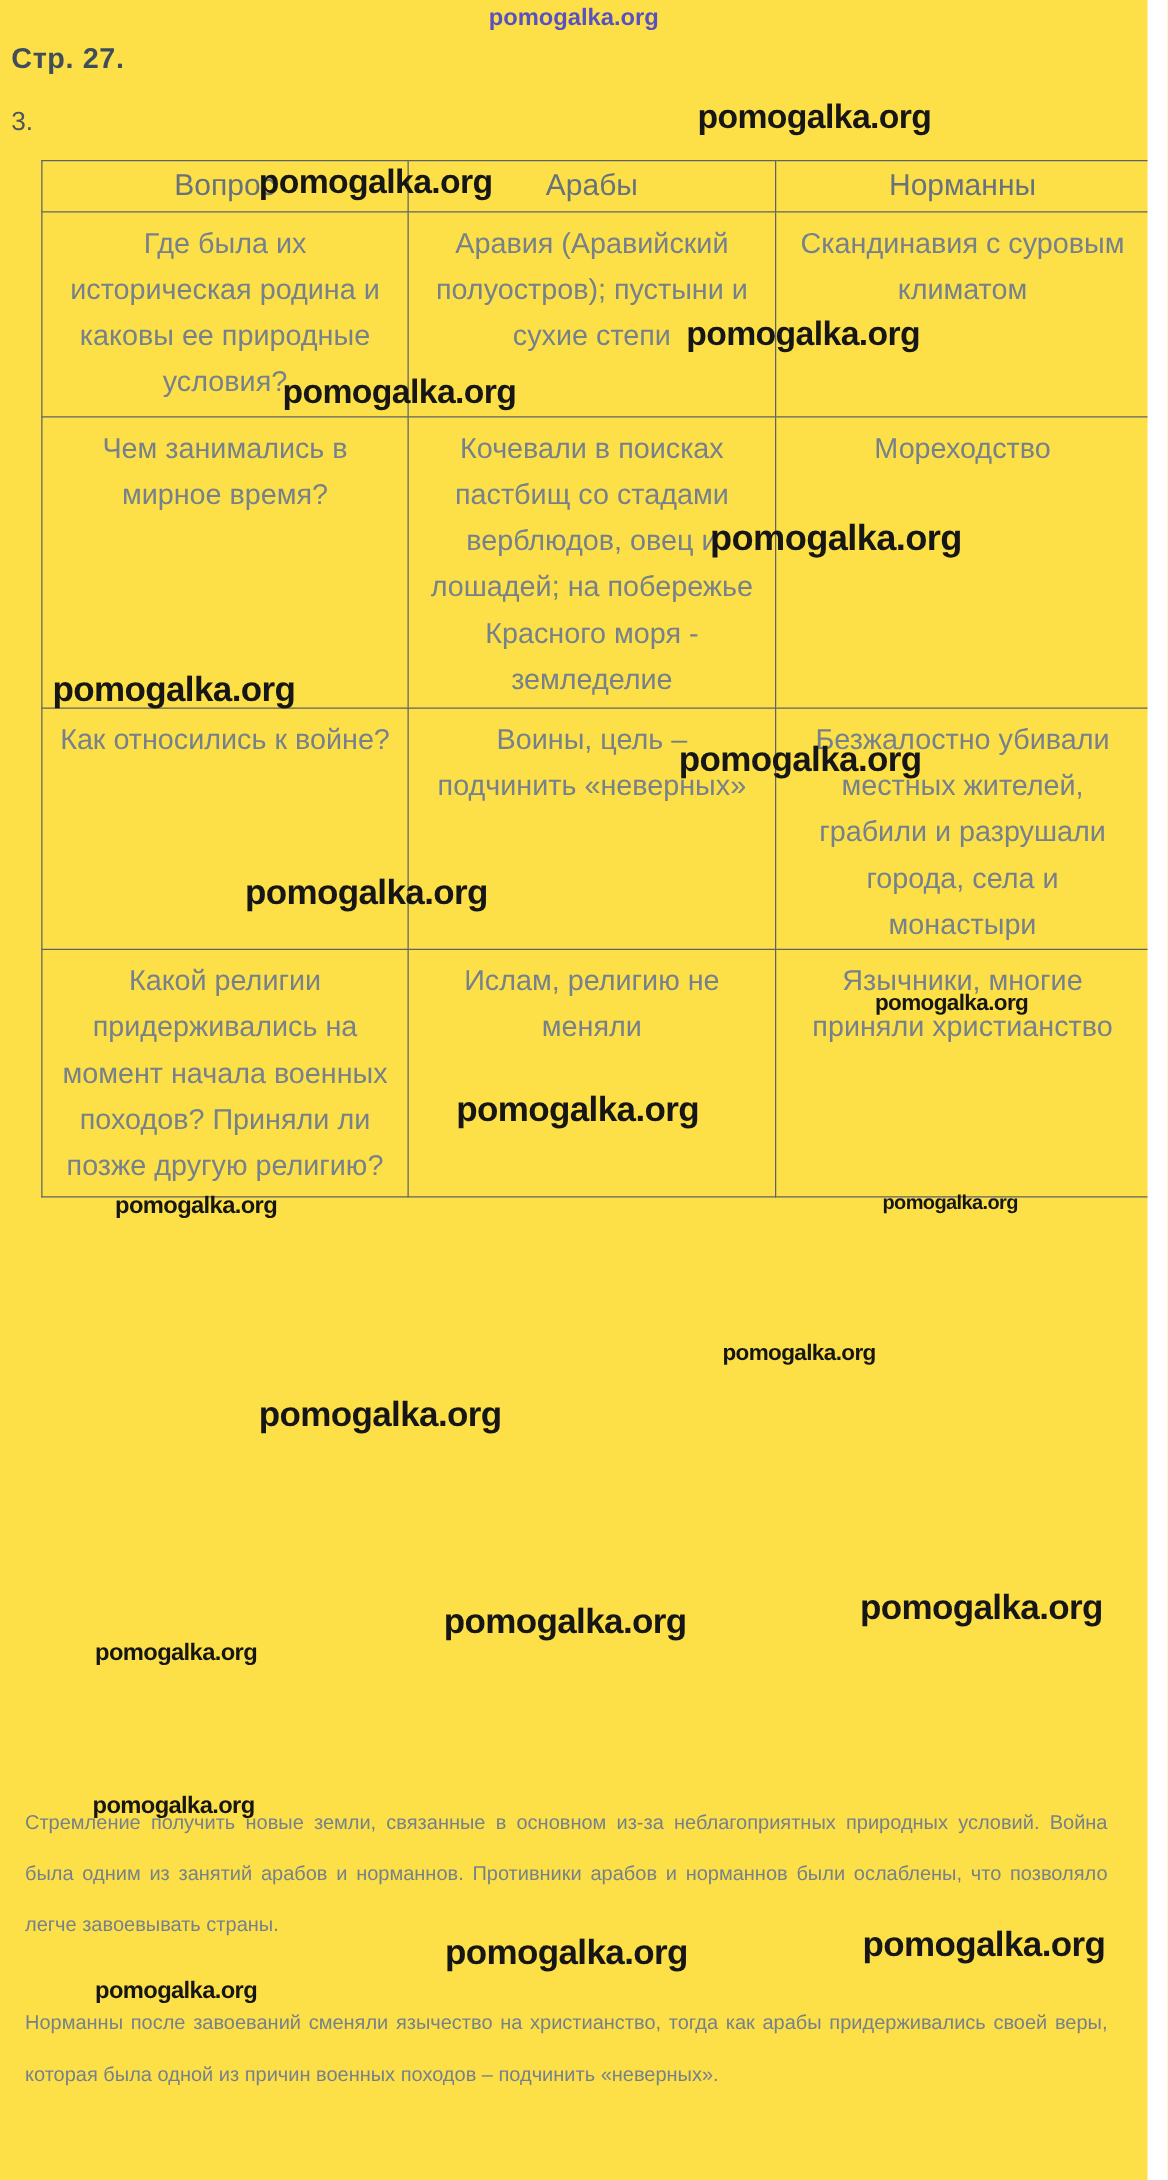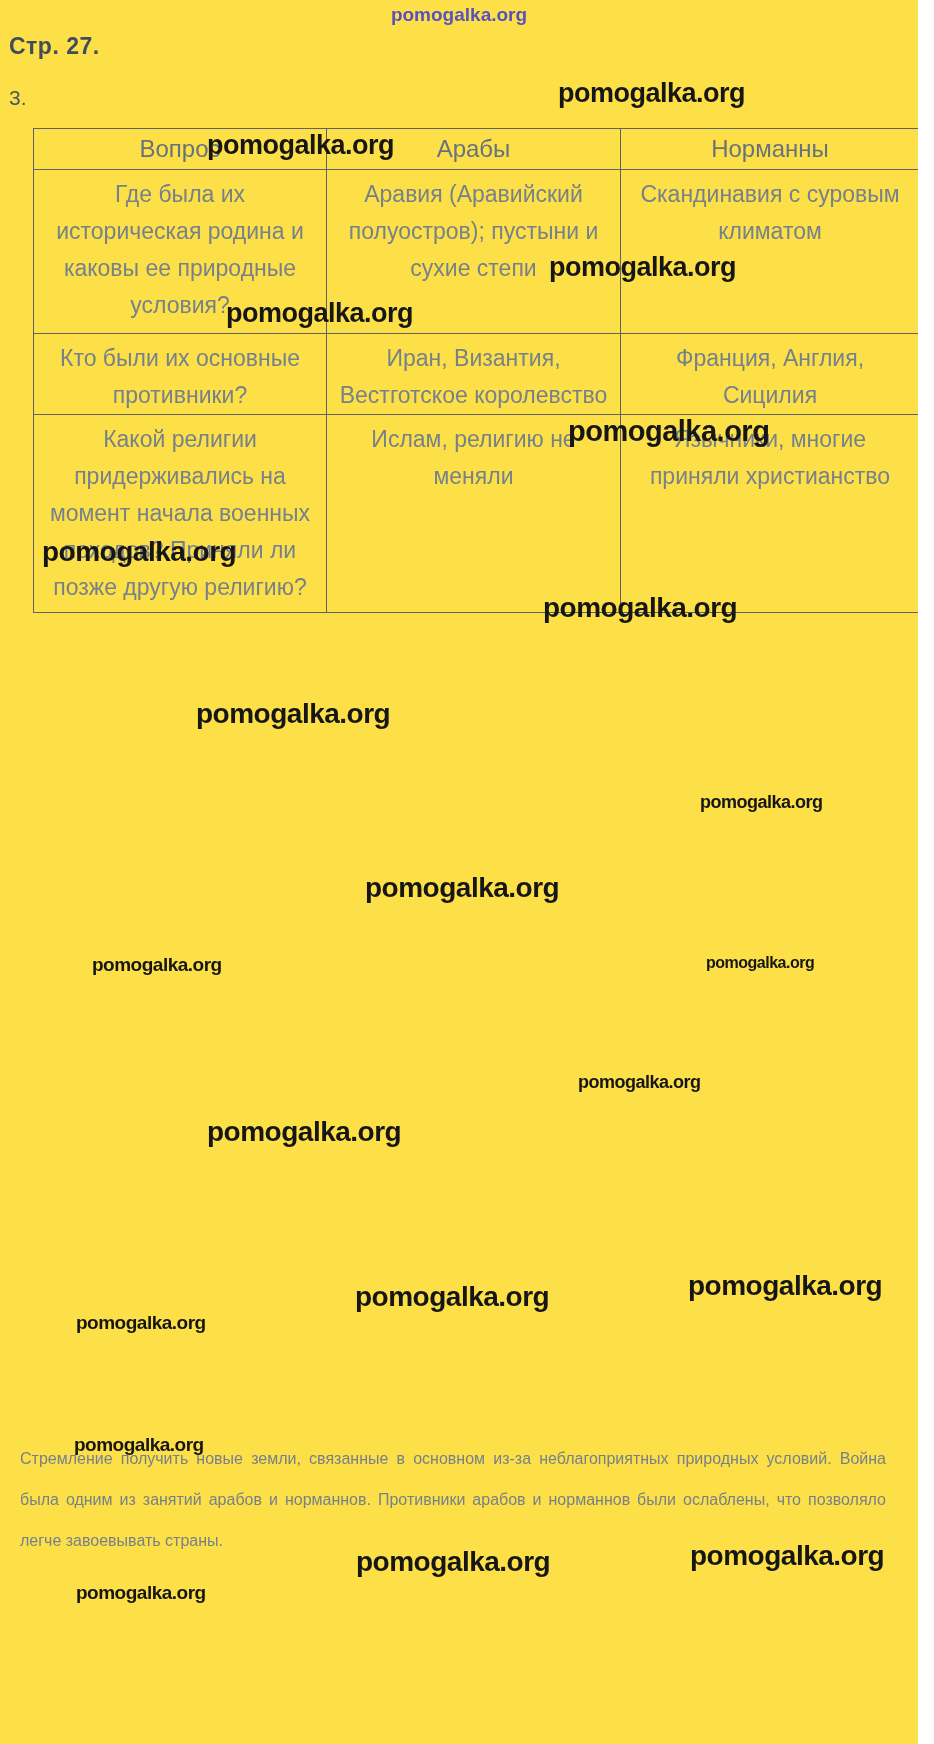--- a/index.html
+++ b/index.html
@@ -95,37 +95,51 @@
         <td>Где была их
 историческая родина и
 каковы ее природные
 условия?</td>
         <td>Аравия (Аравийский
 полуостров); пустыни и
 сухие степи</td>
         <td>Скандинавия с суровым
 климатом</td>
       </tr>
-      <tr style="height:81px;">
-        <td>Кто были их основные
-противники?</td>
-        <td>Иран, Византия,
-Вестготское королевство</td>
-        <td>Франция, Англия,
-Сицилия</td>
+      <tr style="height:233px;">
+        <td>Чем занимались в
+мирное время?</td>
+        <td>Кочевали в поисках
+пастбищ со стадами
+верблюдов, овец и
+лошадей; на побережье
+Красного моря -
+земледелие</td>
+        <td>Мореходство</td>
+      </tr>
+      <tr style="height:193px;">
+        <td>Как относились к войне?</td>
+        <td>Воины, цель –
+подчинить «неверных»</td>
+        <td>Безжалостно убивали
+местных жителей,
+грабили и разрушали
+города, села и
+монастыри</td>
       </tr>
       <tr style="height:198px;">
         <td>Какой религии
 придерживались на
 момент начала военных
 походов? Приняли ли
 позже другую религию?</td>
         <td>Ислам, религию не
 меняли</td>
         <td>Язычники, многие
 приняли христианство</td>
       </tr>
     </tbody>
   </table>
 
   <div id="paragraph-1" class="paragraph">Стремление получить новые земли, связанные в основном из-за неблагоприятных природных условий. Война была одним из занятий арабов и норманнов. Противники арабов и норманнов были ослаблены, что позволяло легче завоевывать страны.</div>
+  <div id="paragraph-2" class="paragraph">Норманны после завоеваний сменяли язычество на христианство, тогда как арабы придерживались своей веры, которая была одной из причин военных походов – подчинить «неверных».</div>
 
 </div>
 
 </body></html>

